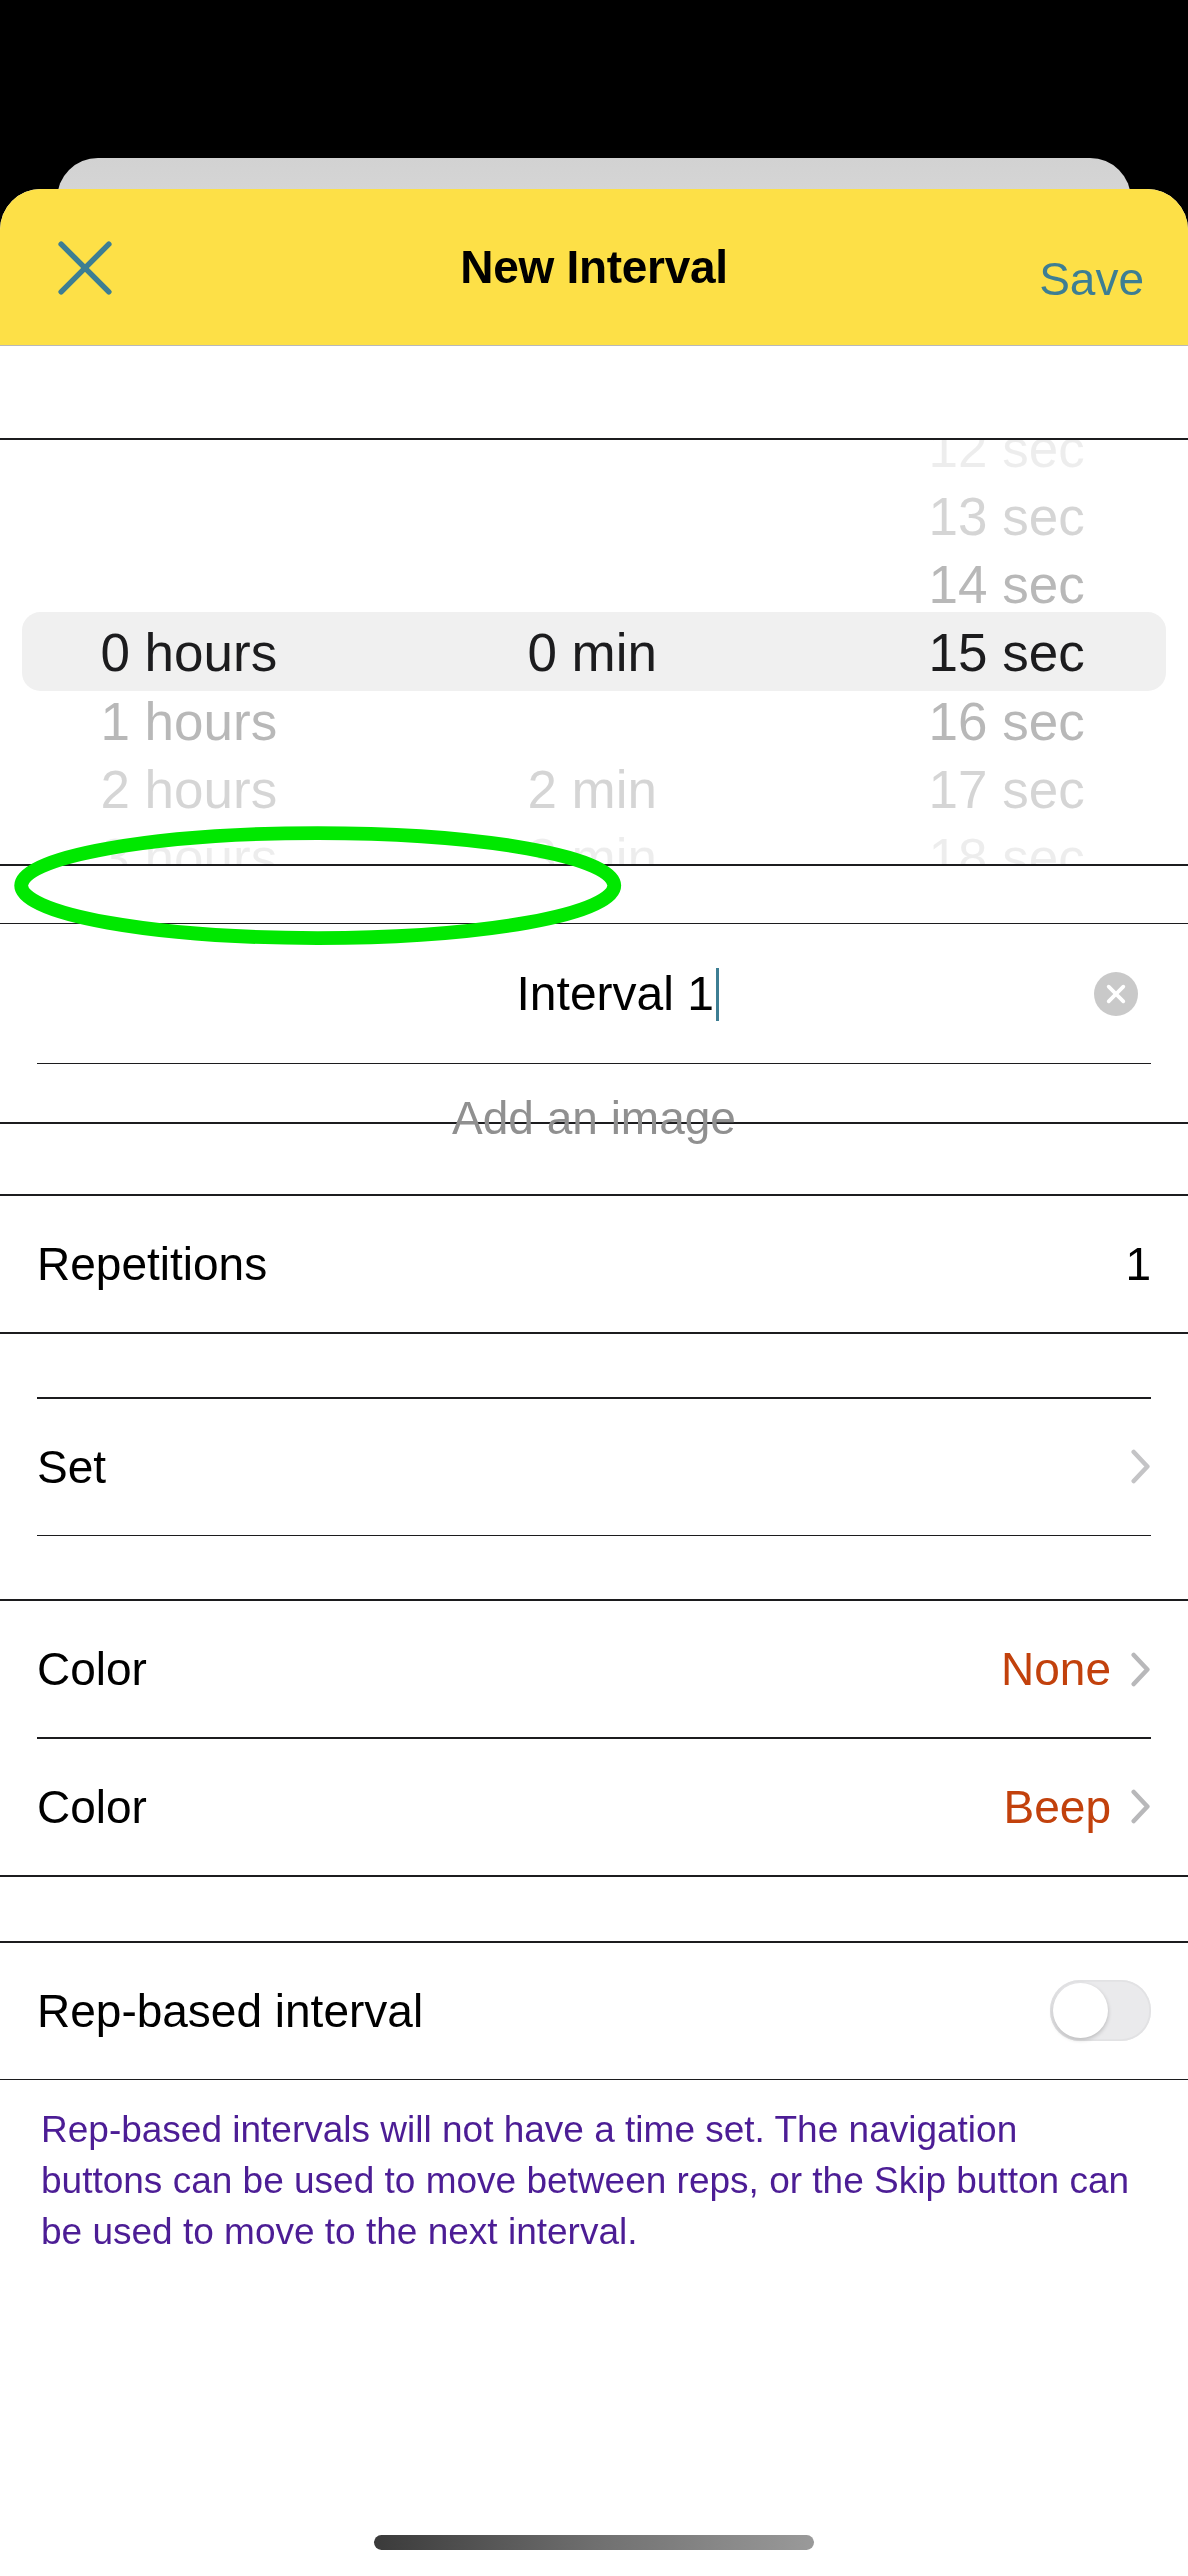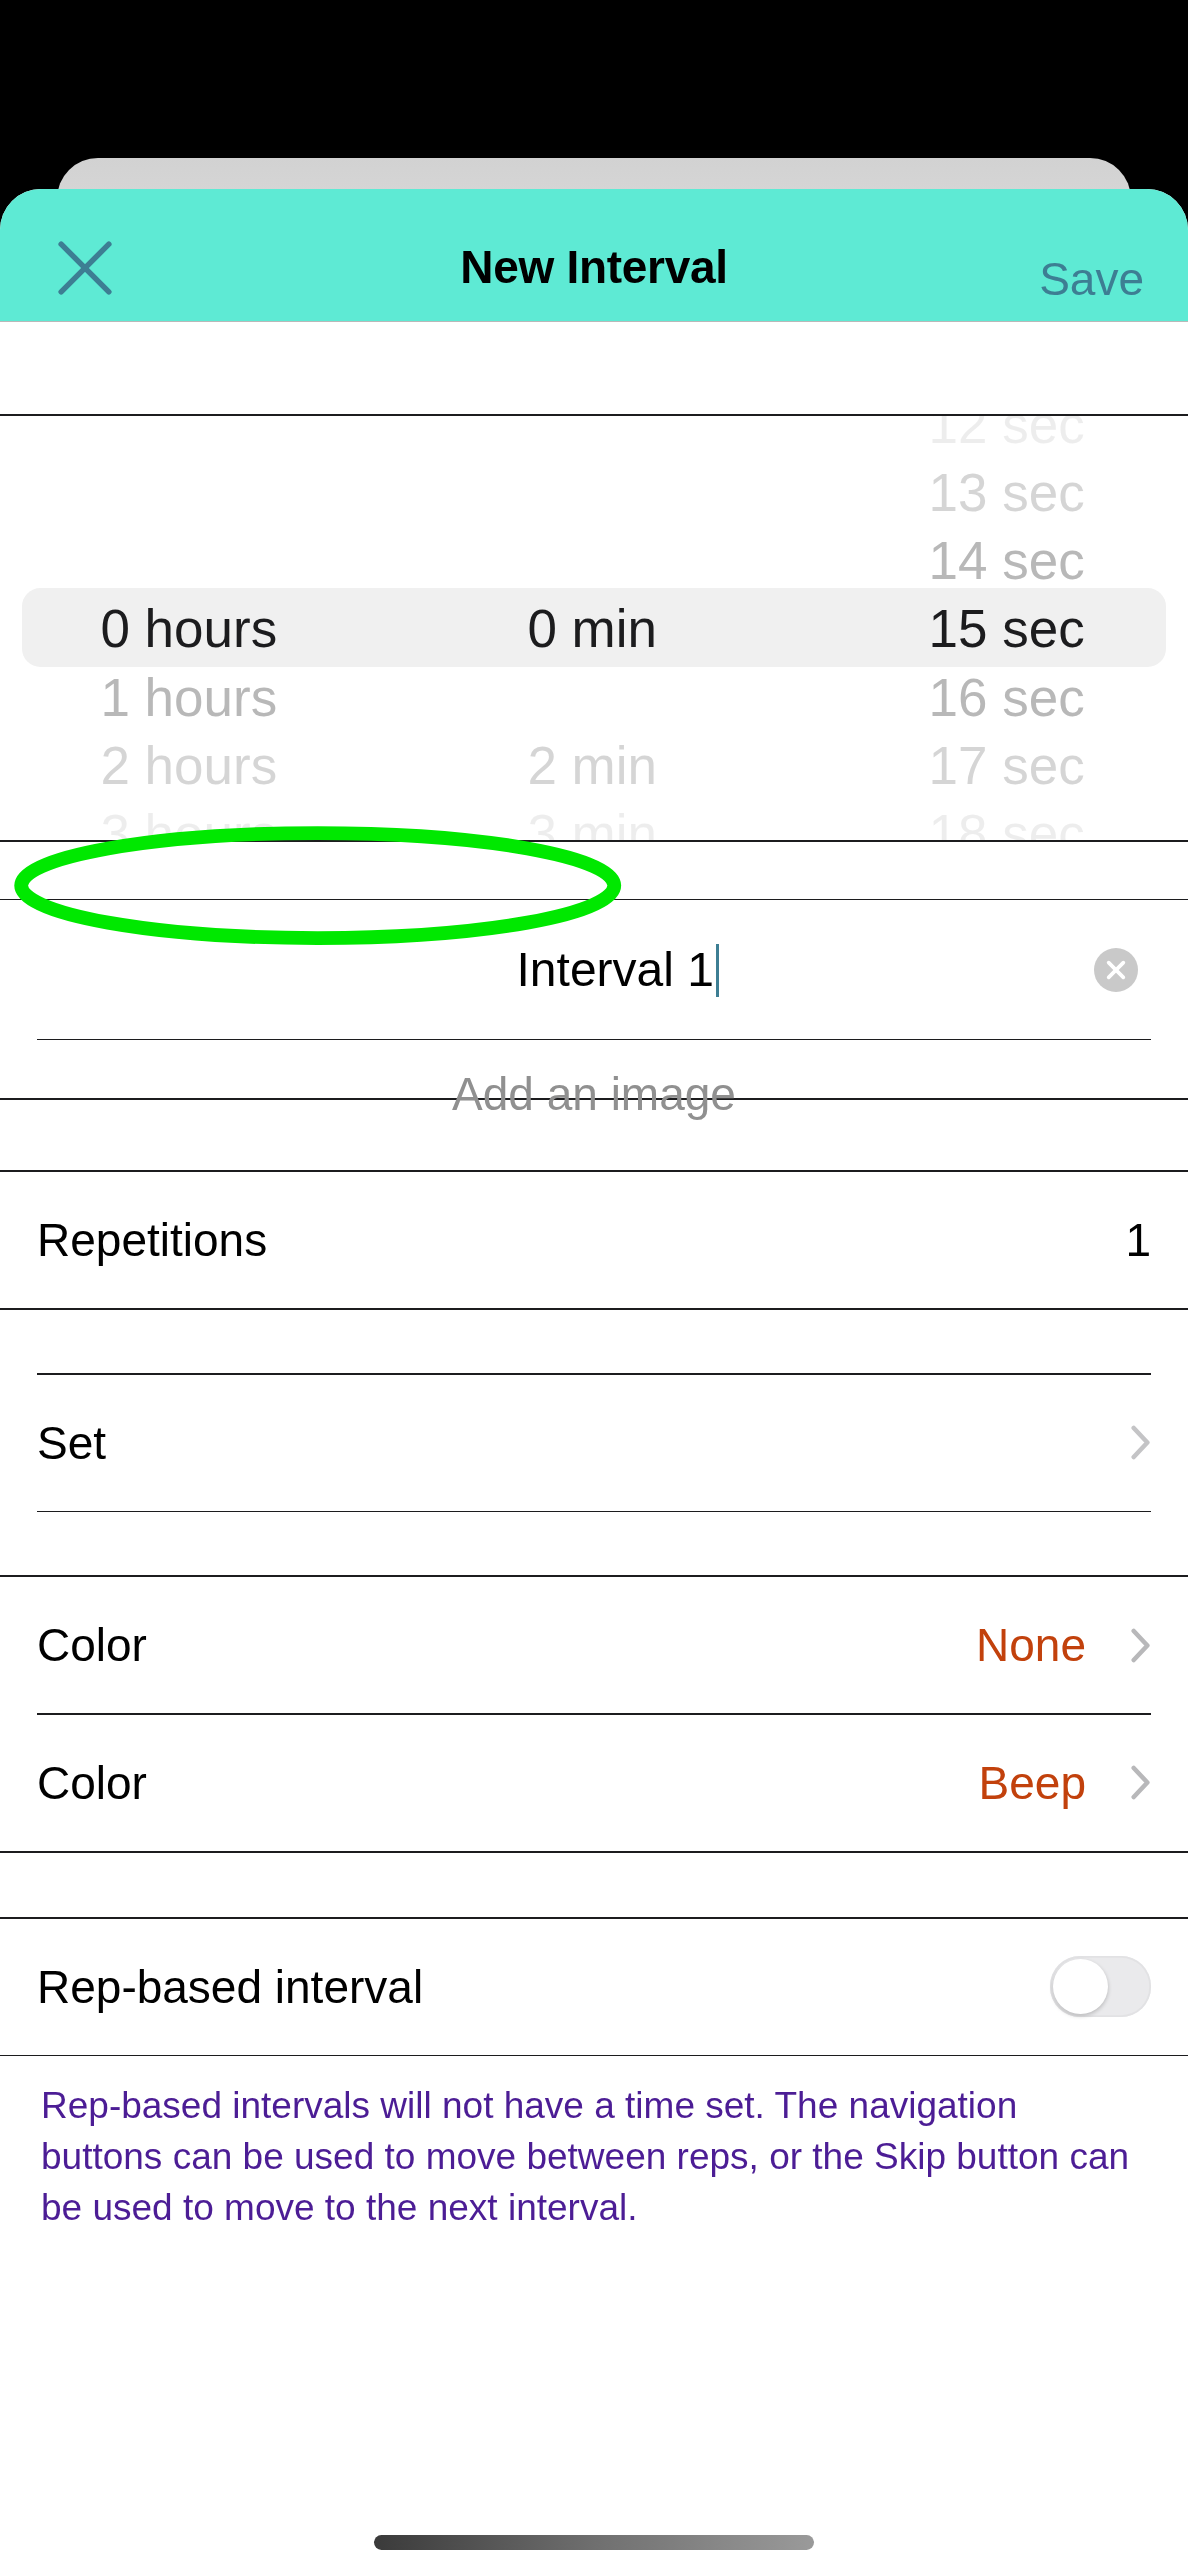--- a/index.html
+++ b/index.html
@@ -33,22 +33,22 @@
     left:0; right:0;
     top:189px; bottom:0;
     background:#ffffff;
     border-radius:41px 41px 0 0;
     overflow:hidden;
   }
 
   
   .navbar {
     position:relative;
-    height:133px;
-    background:#5eead4;
+    height:157px;
+    background:#fde047;
     border-bottom:1.8px solid #b9b9b9;
   }
   .nav-close {
     position:absolute;
     left:52px; top:46px;
     width:66px; height:66px;
     cursor:pointer;
   }
   .nav-close svg { display:block; width:66px; height:66px; }
   .nav-title {
@@ -168,21 +168,20 @@
   }
 
   
   .row {
     position:relative;
     height:136px;
     display:flex;
     align-items:center;
     padding:0 37px;
     background:#fff;
-    gap:25px;
   }
   .row-label {
     font-size:46px;
     color:#000;
     flex:0 0 auto;
   }
   .row-spacer { flex:1 1 auto; }
   .row-value {
     font-size:46px;
     color:#c2410c;

